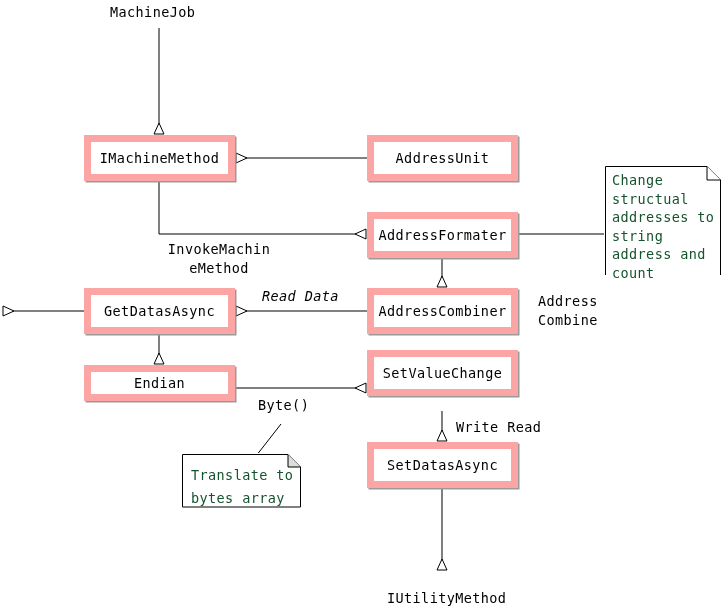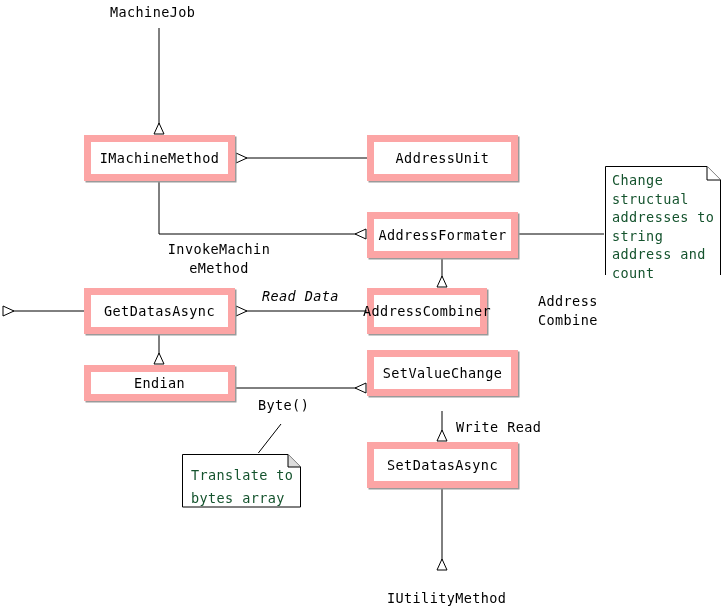--- a/index.html
+++ b/index.html
@@ -111,21 +111,21 @@
   </div>
 
   <div class="node" style="left:367px; top:212px; width:151px; height:46px;">
     <span>AddressFormater</span>
   </div>
 
   <div class="node" style="left:84px; top:288px; width:151px; height:46px;">
     <span>GetDatasAsync</span>
   </div>
 
-  <div class="node" style="left:367px; top:288px; width:120px; height:46px;">
+  <div class="node" style="left:367px; top:288px; width:151px; height:46px;">
     <span>AddressCombiner</span>
   </div>
 
   <div class="node" style="left:84px; top:365px; width:151px; height:36px;">
     <span>Endian</span>
   </div>
 
   <div class="node" style="left:367px; top:350px; width:151px; height:46px;">
     <span>SetValueChange</span>
   </div>

